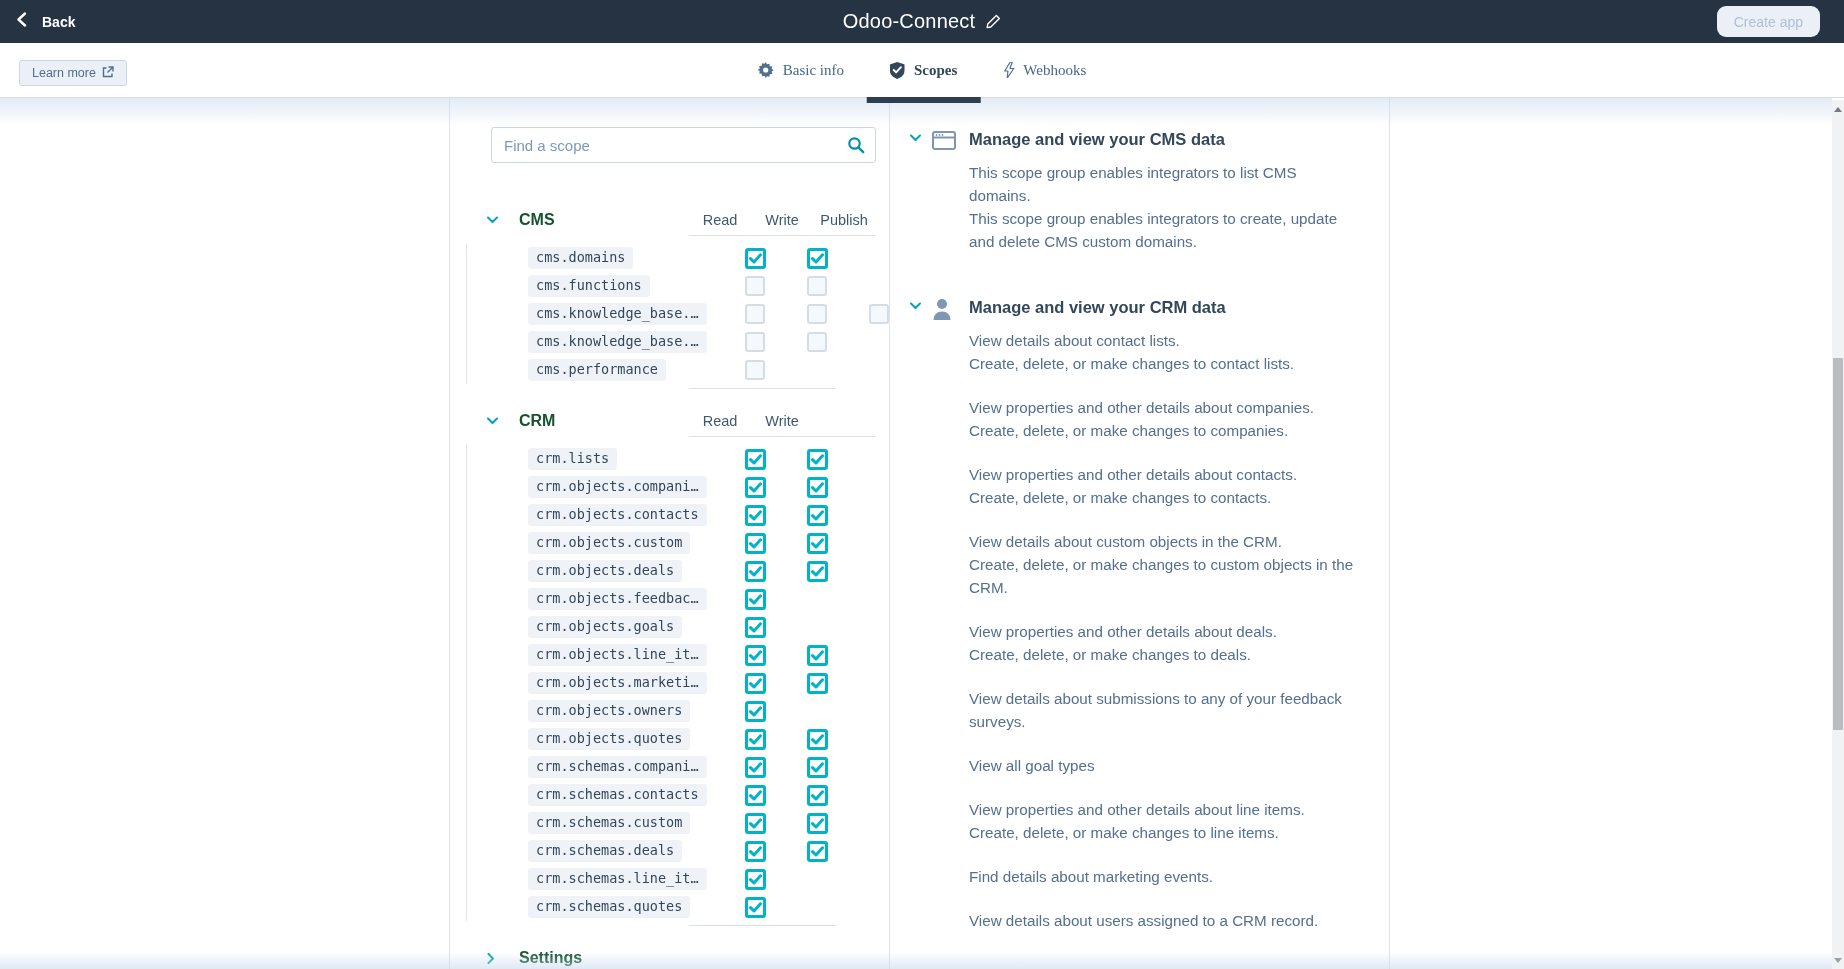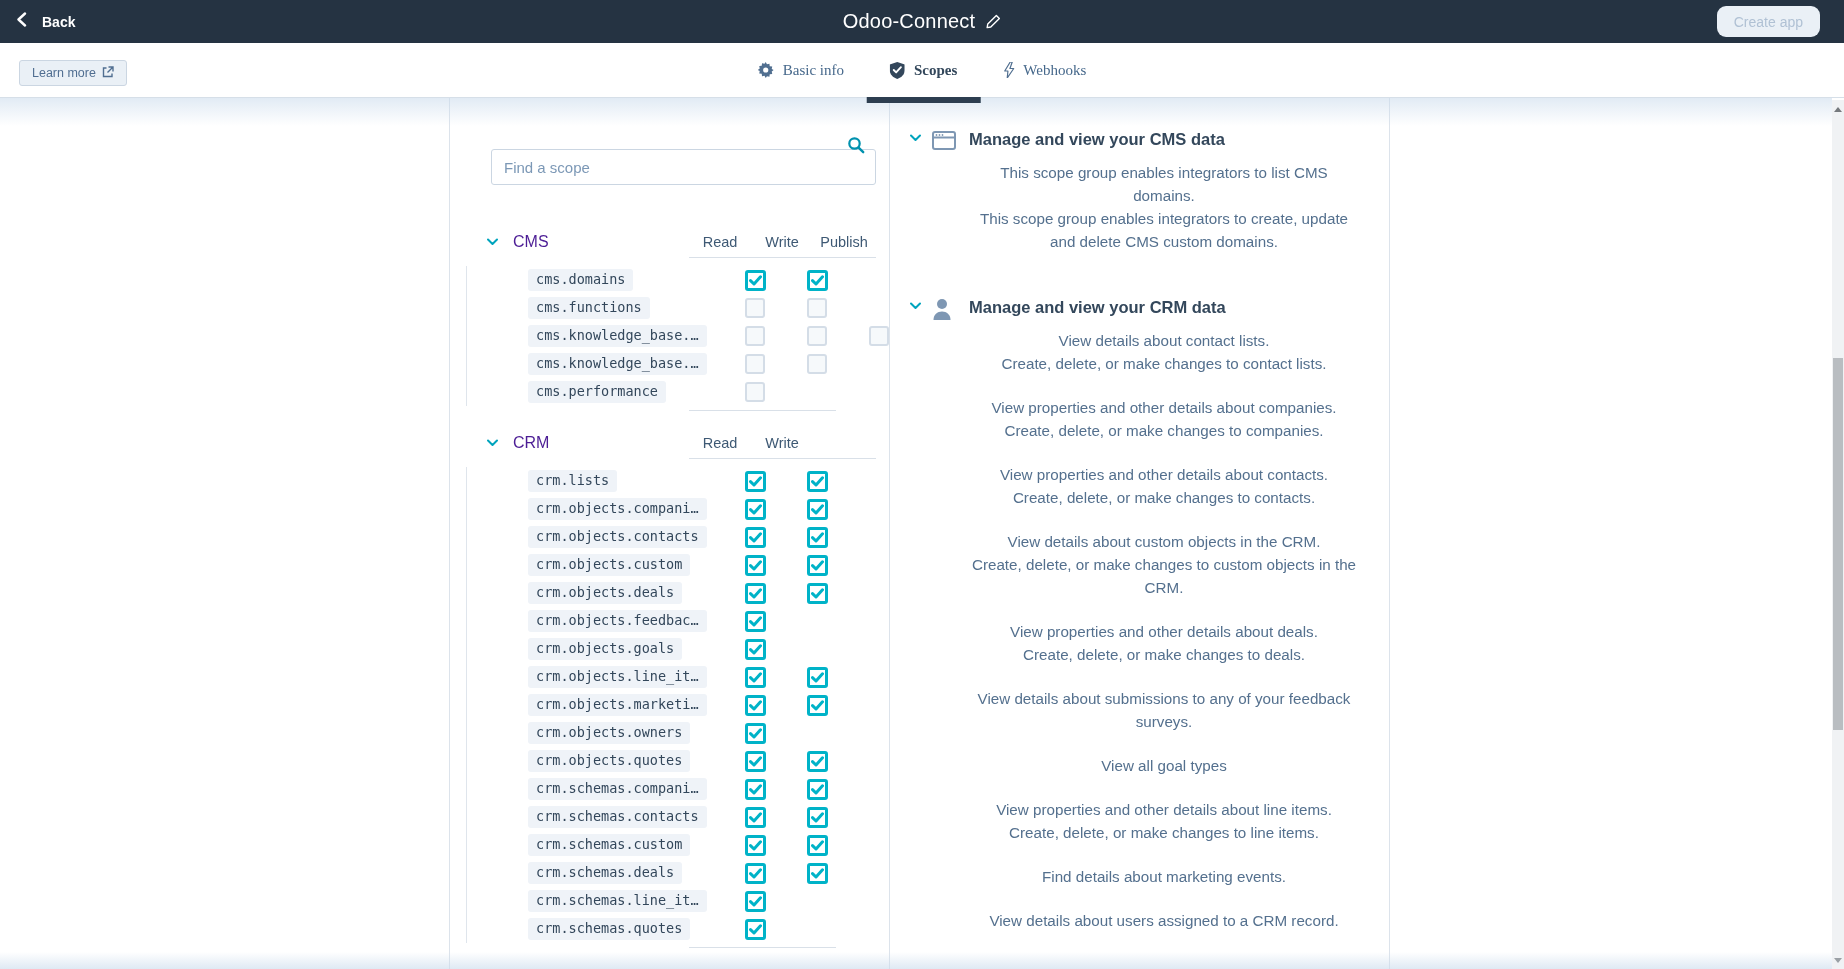--- a/index.html
+++ b/index.html
@@ -43,31 +43,31 @@
     background:linear-gradient(to top, rgba(201,218,236,.6), rgba(255,255,255,0)); pointer-events:none; }
 
   .panel-wrap { position:absolute; left:449px; top:0; bottom:0; width:941px; display:flex;
     border-left:1px solid #dce3eb; border-right:1px solid #dce3eb; }
   .left-panel { width:440px; border-right:1px solid #dce3eb; padding:29px 13px 0 0; }
   .right-panel { flex:1; padding:31px 30px 0 20px; }
 
   
   .search-box { position:relative; margin-left:41px; }
   .search-box input { width:100%; height:36px; border:1px solid #cbd6e2; border-radius:3px;
-    padding:0 36px 0 12px; font-size:15px; font-family:inherit; color:#33475b; background:#fff;margin-top:22px; }
+    padding:0 36px 0 12px; font-size:15px; font-family:inherit; color:#33475b; background:#fff; }
   .search-box input::placeholder { color:#7c98b6; }
   .search-ico { position:absolute; right:11px; top:9px; pointer-events:none; display:flex; }
 
   
   .sections { margin-top:44px; }
   .section + .section { margin-top:19px; }
   .section-header { position:relative; display:flex; align-items:center; height:26px;
     margin-left:37px; cursor:pointer; }
   .s-chev { width:14px; display:flex; align-items:center; }
-  .s-title { font-size:16px; font-weight:400; color:#4c1d95; margin-left:12px; }
+  .s-title { font-size:16px; font-weight:700; color:#14532d; margin-left:18px; }
   .col-heads { position:absolute; left:202px; top:0; height:100%; display:flex; align-items:center; }
   .colh { width:62px; text-align:center; font-size:14.5px; color:#3e5974; }
   .header-rule { margin-left:239px; border-bottom:1px solid #d9e0e8; margin-top:2px; }
   .rows { margin-left:16px; margin-top:8px; border-left:1px solid #dfe5ec; padding-left:61px; }
   .scope-row { position:relative; height:28px; display:flex; align-items:center; }
   .pill { font-family:"DejaVu Sans Mono", monospace; font-size:13.5px; color:#33475b;
     background:#eff3f8; border-radius:3px; padding:2px 8px 3px; white-space:nowrap; line-height:17px; }
   .cells { position:absolute; left:196px; top:0; height:100%; display:flex; align-items:center; }
   .cell { width:62px; display:flex; justify-content:center; }
   .cb { border-radius:3px; cursor:pointer; }
@@ -76,21 +76,21 @@
   .cb.unchecked { width:20px; height:20px; border:2px solid #d4dde7; background:#f6f9fb; }
   .section-rule { margin-left:239px; width:147px; border-bottom:1px solid #d9e0e8; margin-top:4px; }
 
   
   .group { display:flex; margin-bottom:23px; }
   .g-chev { width:13px; margin-top:5px; display:flex; cursor:pointer; }
   .g-icon { width:24px; margin-left:9px; margin-right:13px; margin-top:1px; display:flex; }
   .g-content { flex:1; max-width:392px; }
   .g-title { font-size:16.5px; font-weight:700; color:#33475b; margin-bottom:12px; padding-top:1px; }
   .g-item { margin-bottom:21px; font-size:15.2px; color:#54708e; line-height:23px; }
-  .g-line { display:block;text-align:center; }
+  .g-line { display:block; }
 
   
   .scrollbar { position:absolute; right:0; top:100px; bottom:0; width:12px;
     background:#f0f2f4; z-index:8; }
   .sb-arrow { position:absolute; left:0; right:0; height:14px; display:flex;
     align-items:center; justify-content:center; cursor:pointer; }
   .sb-arrow.up { top:2px; }
   .sb-arrow.down { bottom:2px; }
   .tri-up { width:0; height:0; border-left:4px solid transparent; border-right:4px solid transparent;
     border-bottom:5px solid #75797d; }

